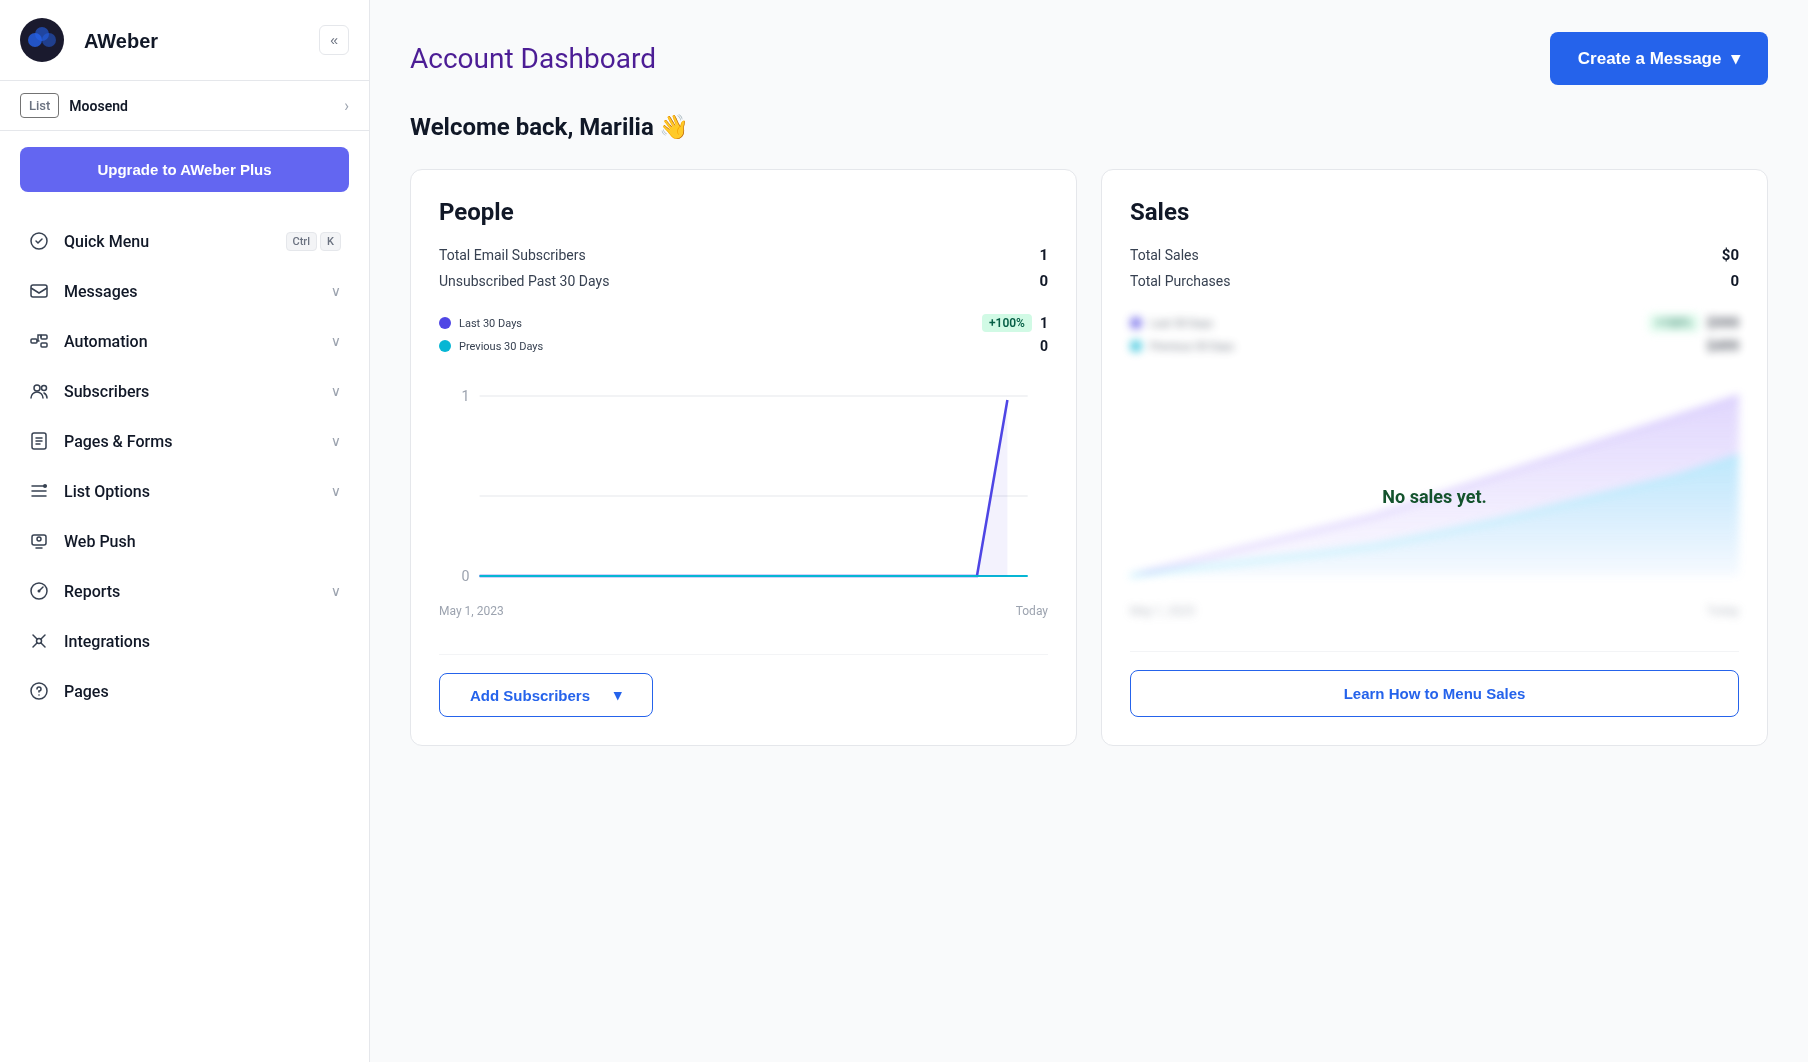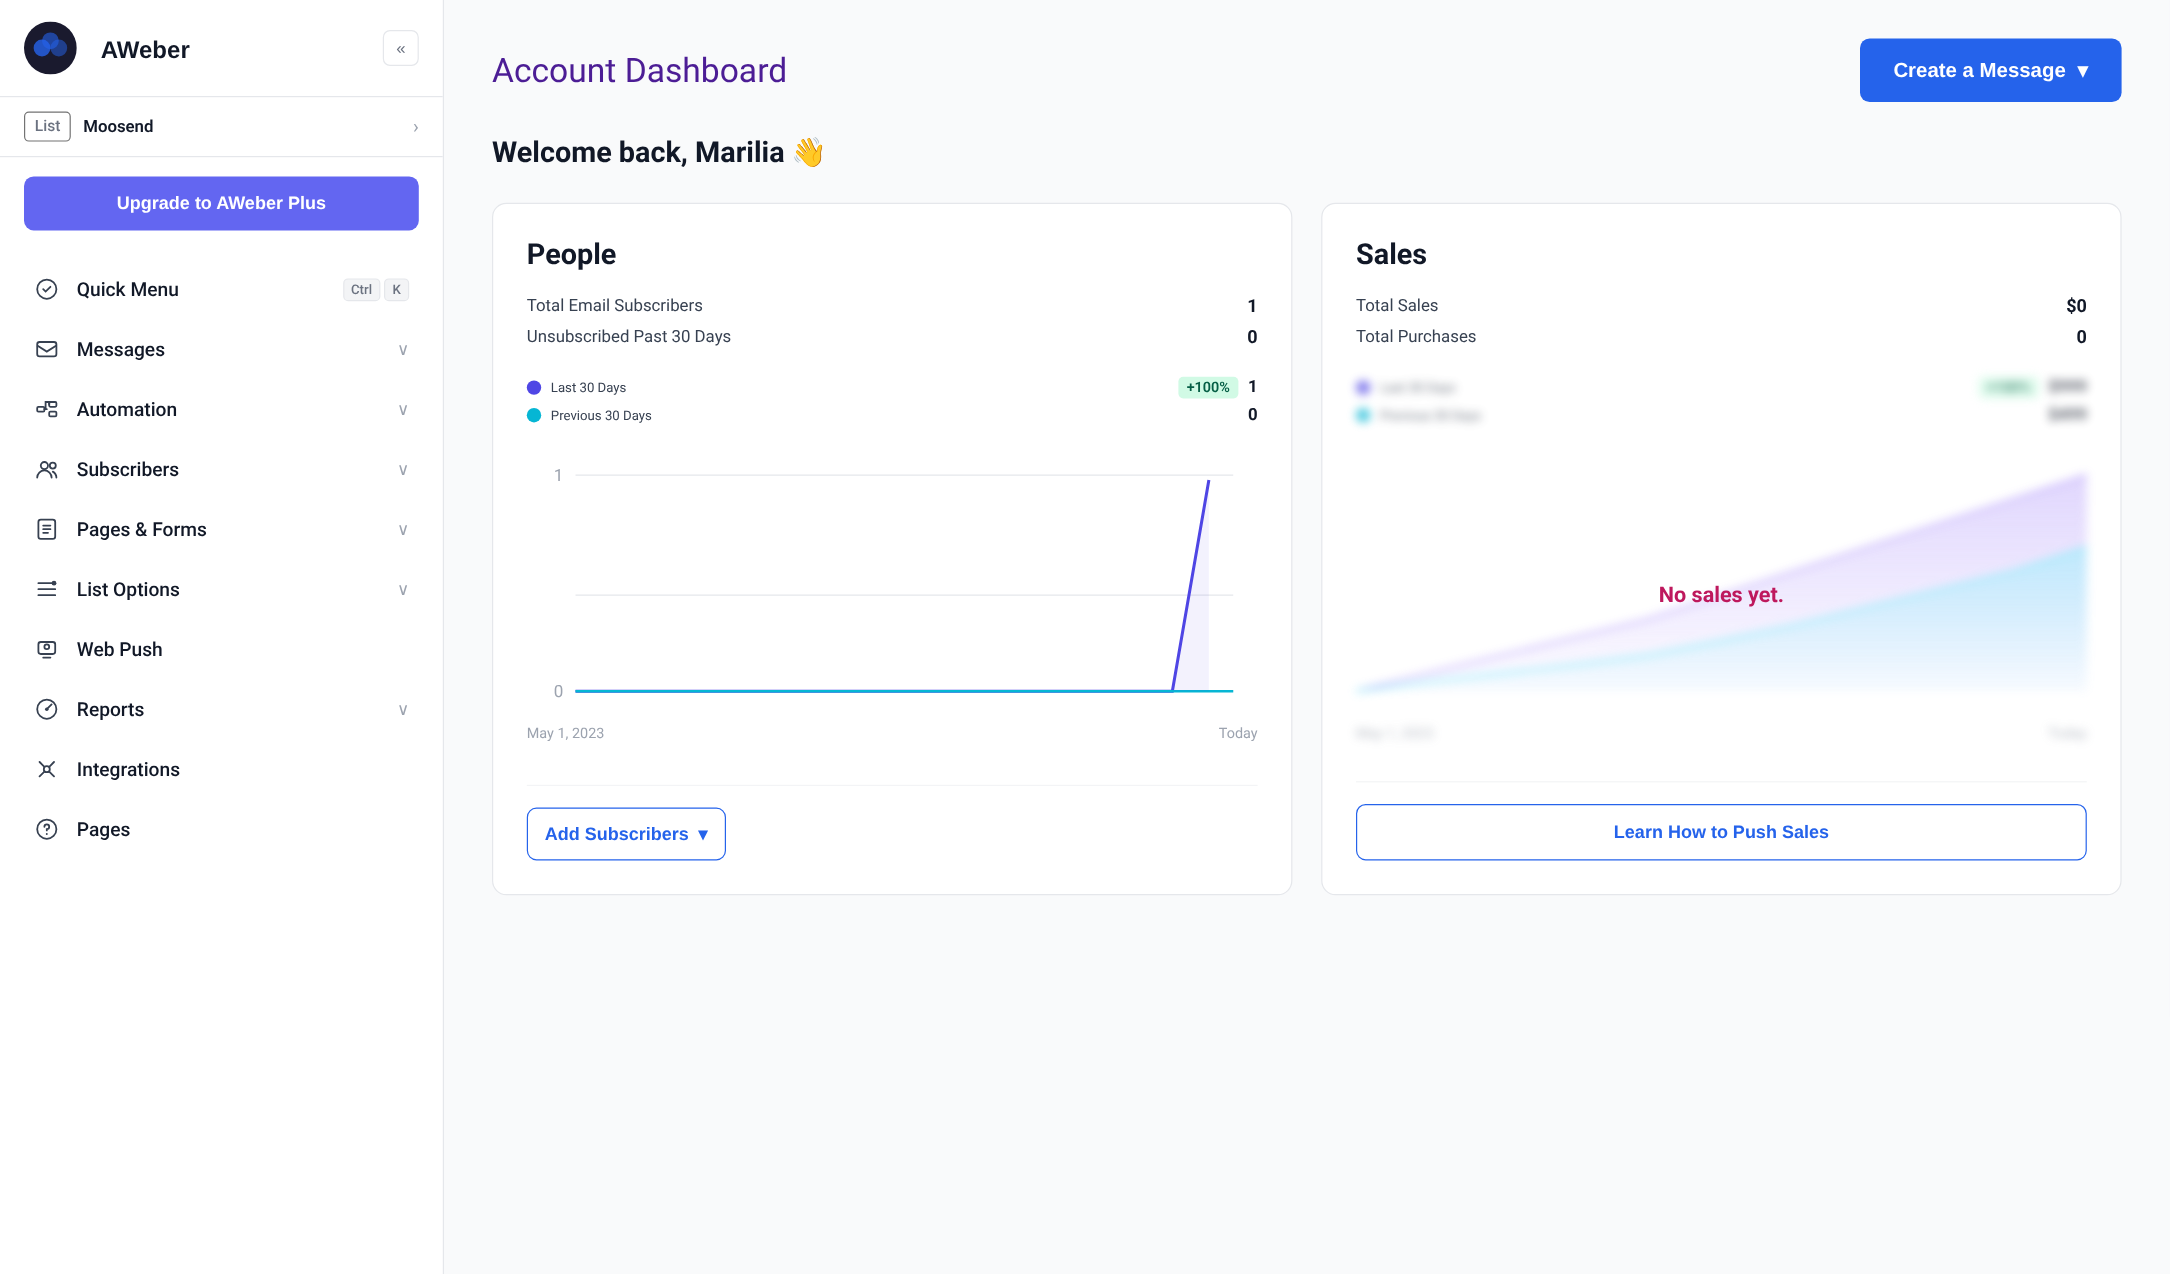--- a/index.html
+++ b/index.html
@@ -283,26 +283,26 @@
 
     .card-footer {
       margin-top: 20px;
       border-top: 1px solid #f3f4f6;
       padding-top: 18px;
     }
 
     .footer-btn {
       display: flex;
       align-items: center;
-      gap: 8px;
+      gap: 24px;
       background: #fff;
       border: 1.5px solid #2563eb;
       color: #2563eb;
       border-radius: 8px;
-      padding: 12px 14px;
+      padding: 12px 30px;
       font-size: 15px;
       font-weight: 600;
       cursor: pointer;
     }
 
     .footer-btn-plain {
       background: #fff;
       border: 1.5px solid #2563eb;
       color: #2563eb;
       border-radius: 8px;
@@ -321,21 +321,21 @@
       user-select: none;
     }
 
     .no-sales-overlay {
       position: absolute;
       top: 50%;
       left: 50%;
       transform: translate(-50%, -50%);
       font-size: 18px;
       font-weight: 700;
-      color: #be185d;
+      color: #14532d;
       white-space: nowrap;
       z-index: 2;
       background: rgba(255,255,255,0.0);
     }
 
     .sales-chart-wrapper {
       position: relative;
       min-height: 220px;
     }
   </style>
@@ -606,18 +606,18 @@
           </svg>
           <div style="display:flex; justify-content:space-between; font-size:12px; color:#9ca3af; margin-top:4px;">
             <span>May 1, 2023</span>
             <span>Today</span>
           </div>
         </div>
         <div class="no-sales-overlay">No sales yet.</div>
       </div>
 
       <div class="card-footer">
-        <button class="footer-btn-plain">Learn How to Push Sales</button>
+        <button class="footer-btn-plain">Learn How to Menu Sales</button>
       </div>
     </div>
 
   </div>
 </main>
 
 </body></html>

